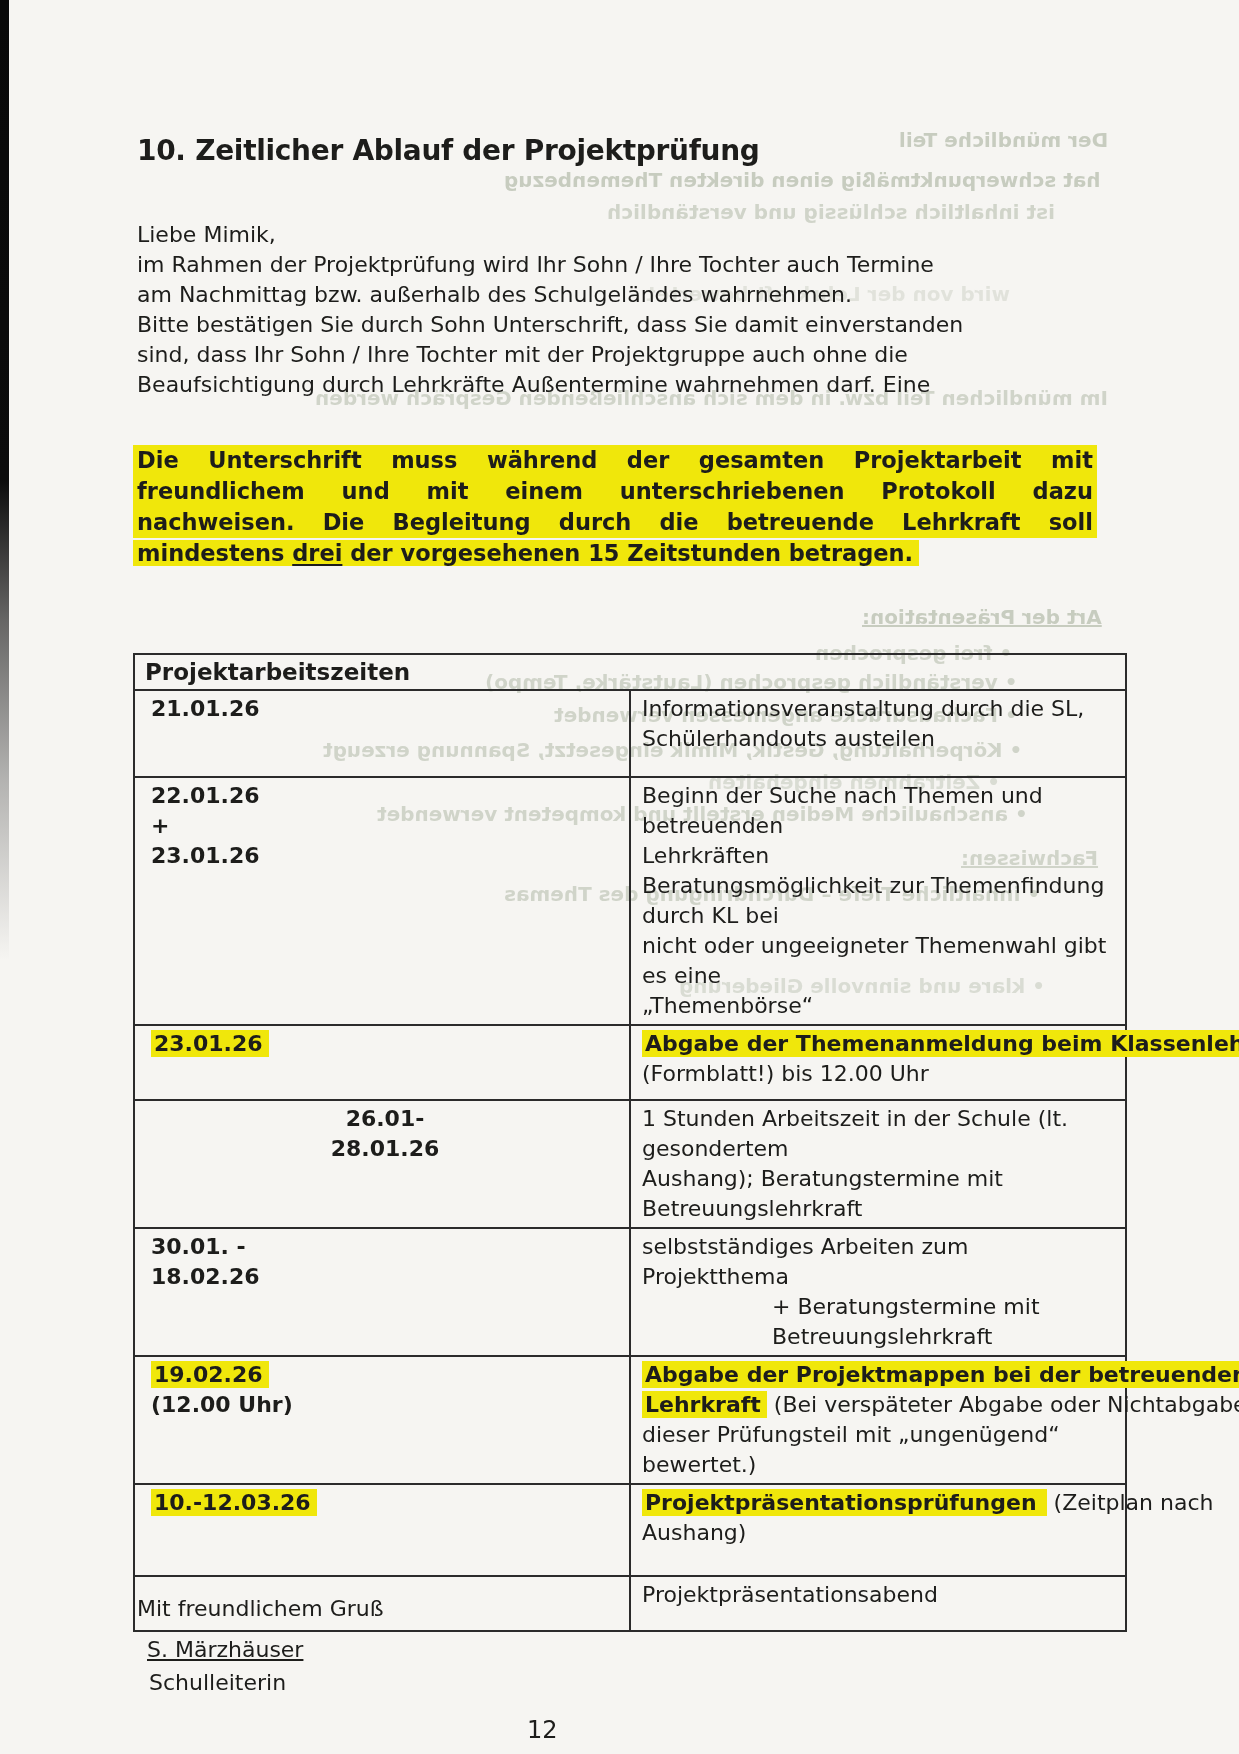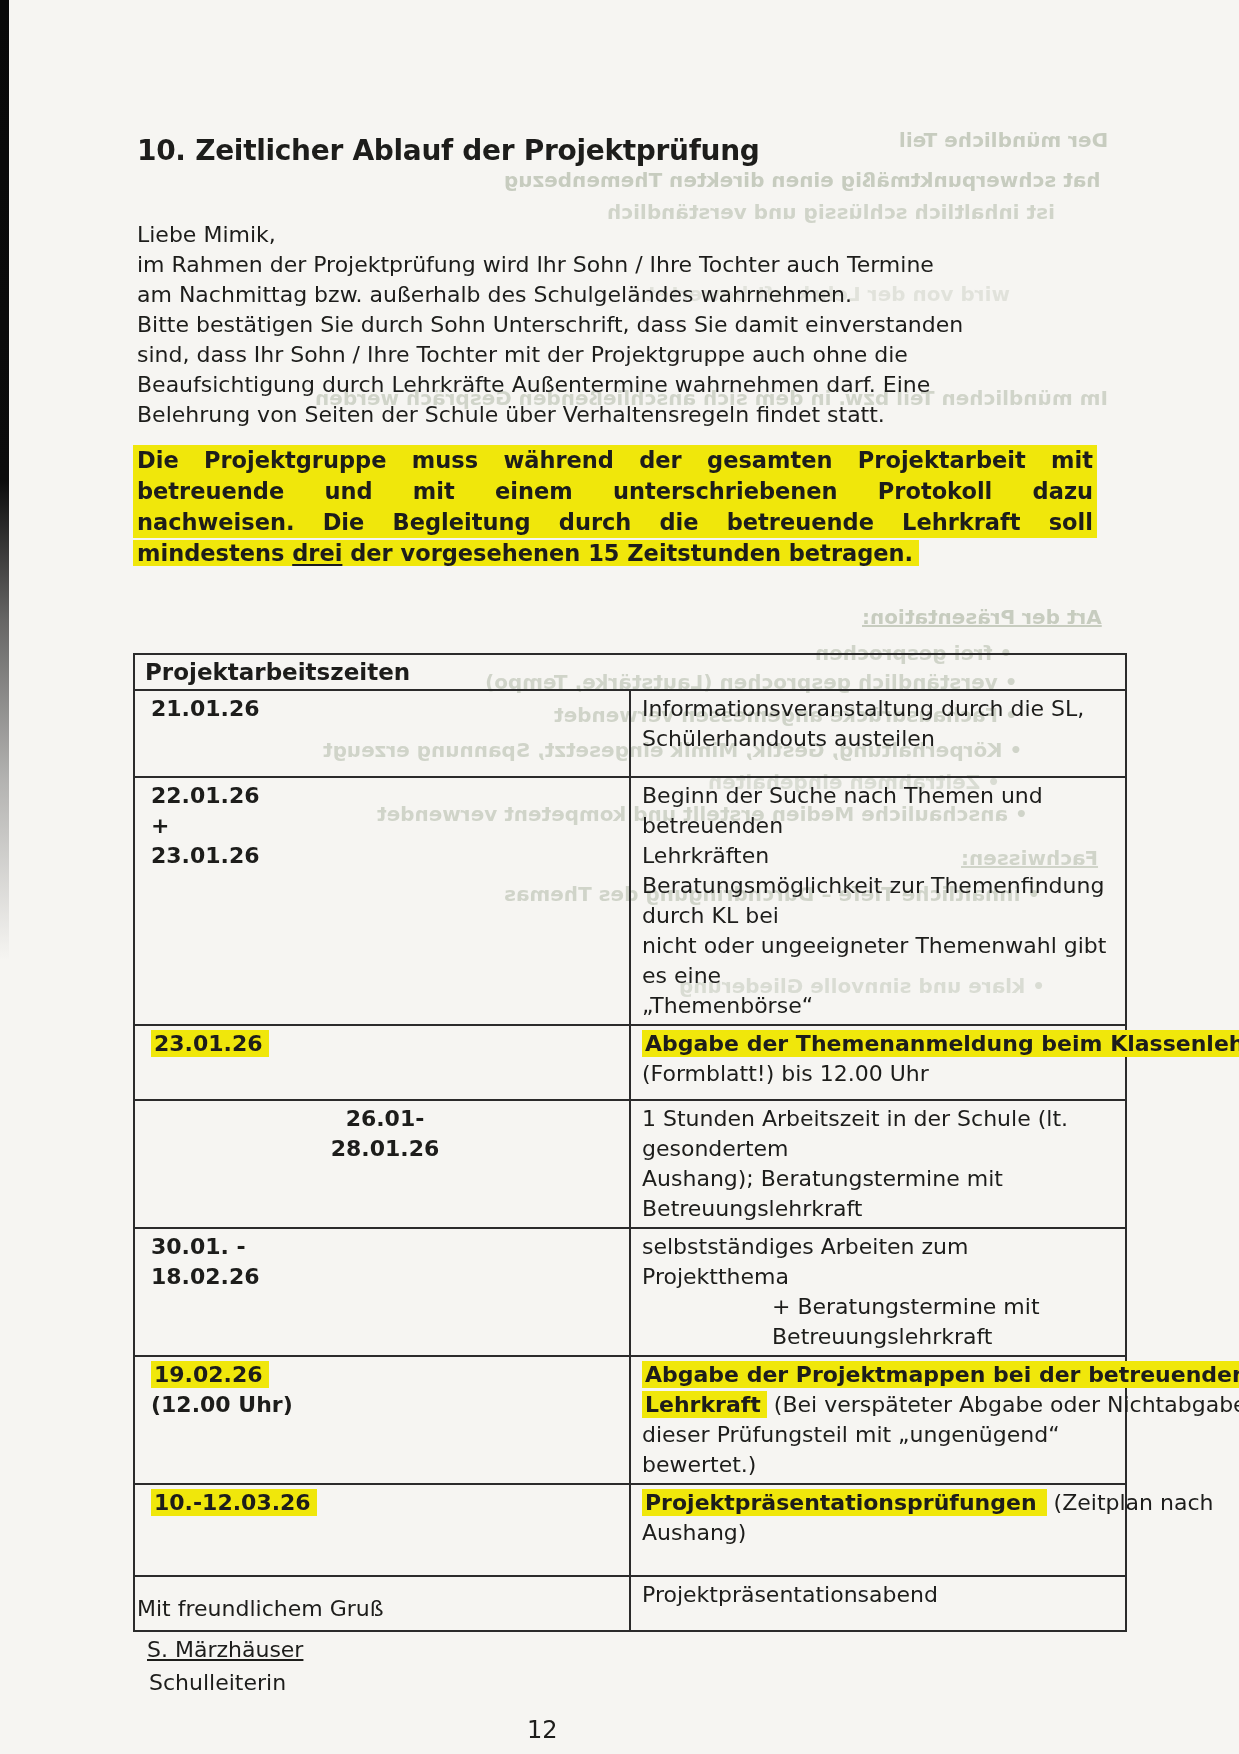--- a/index.html
+++ b/index.html
@@ -113,26 +113,25 @@
 
   <h1 class="title">10. Zeitlicher Ablauf der Projektprüfung</h1>
 
   <div class="intro">
     <div class="line">Liebe Mimik,</div>
     <div class="line">im Rahmen der Projektprüfung wird Ihr Sohn / Ihre Tochter auch Termine</div>
     <div class="line">am Nachmittag bzw. außerhalb des Schulgeländes wahrnehmen.</div>
     <div class="line">Bitte bestätigen Sie durch Sohn Unterschrift, dass Sie damit einverstanden</div>
     <div class="line">sind, dass Ihr Sohn / Ihre Tochter mit der Projektgruppe auch ohne die</div>
     <div class="line">Beaufsichtigung durch Lehrkräfte Außentermine wahrnehmen darf. Eine</div>
-    <div class="line">Belehrung von Seiten der Schule über Verhaltensregeln findet statt.</div>
   </div>
 
   <div class="notice">
-    <div class="nline">Die Projektgruppe muss während der gesamten Projektarbeit mit</div>
-    <div class="nline">betreuende und mit einem unterschriebenen Protokoll dazu</div>
+    <div class="nline">Die Unterschrift muss während der gesamten Projektarbeit mit</div>
+    <div class="nline">freundlichem und mit einem unterschriebenen Protokoll dazu</div>
     <div class="nline">nachweisen. Die Begleitung durch die betreuende Lehrkraft soll</div>
     <div class="nline-last"><span class="hl-inline"><span>mindestens </span><u>drei</u><span> der vorgesehenen 15 Zeitstunden betragen.</span></span></div>
   </div>
 
   <table class="sched">
     <tbody>
         <tr class="hrow">
       <td colspan="2" style="height:32px;"><span>Projektarbeitszeiten</span></td>
     </tr>
     <tr>

